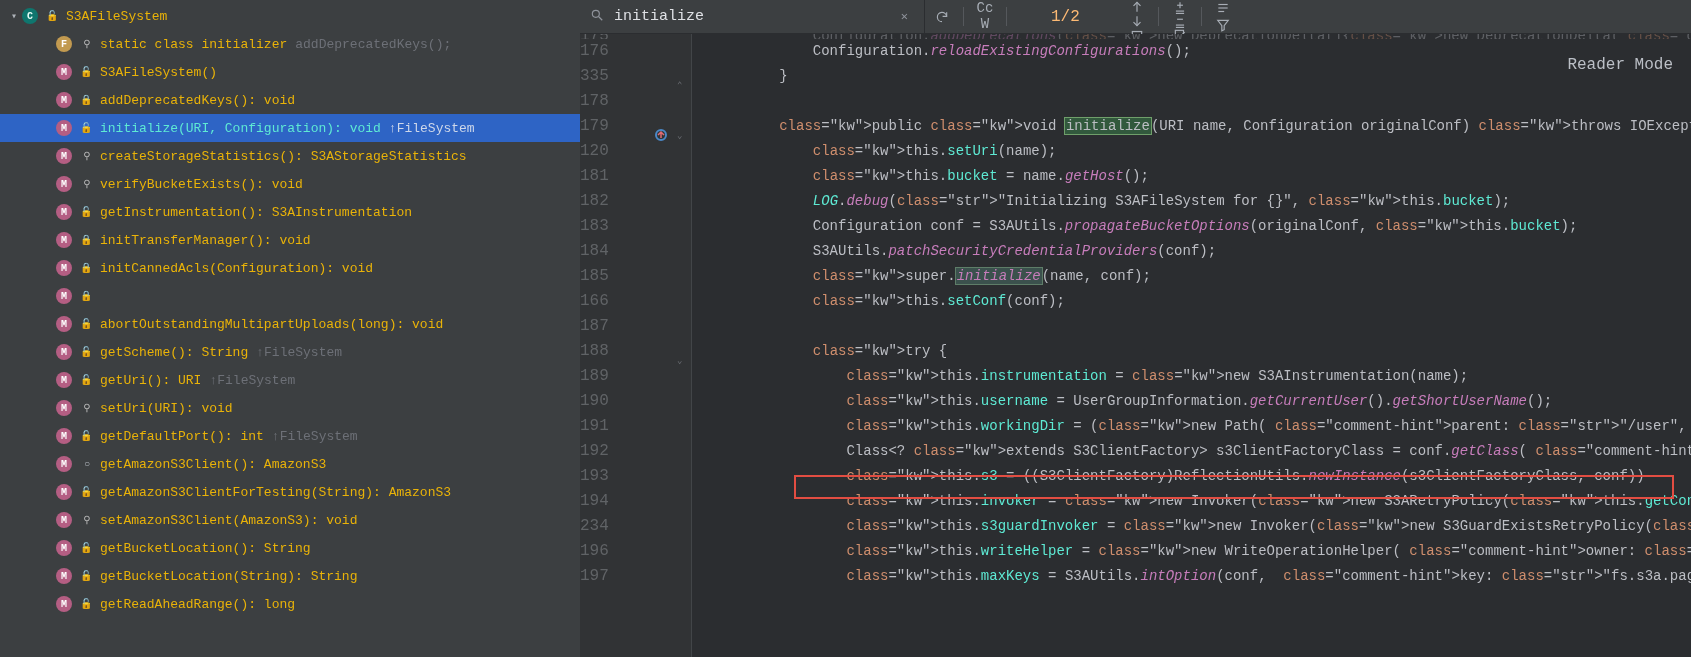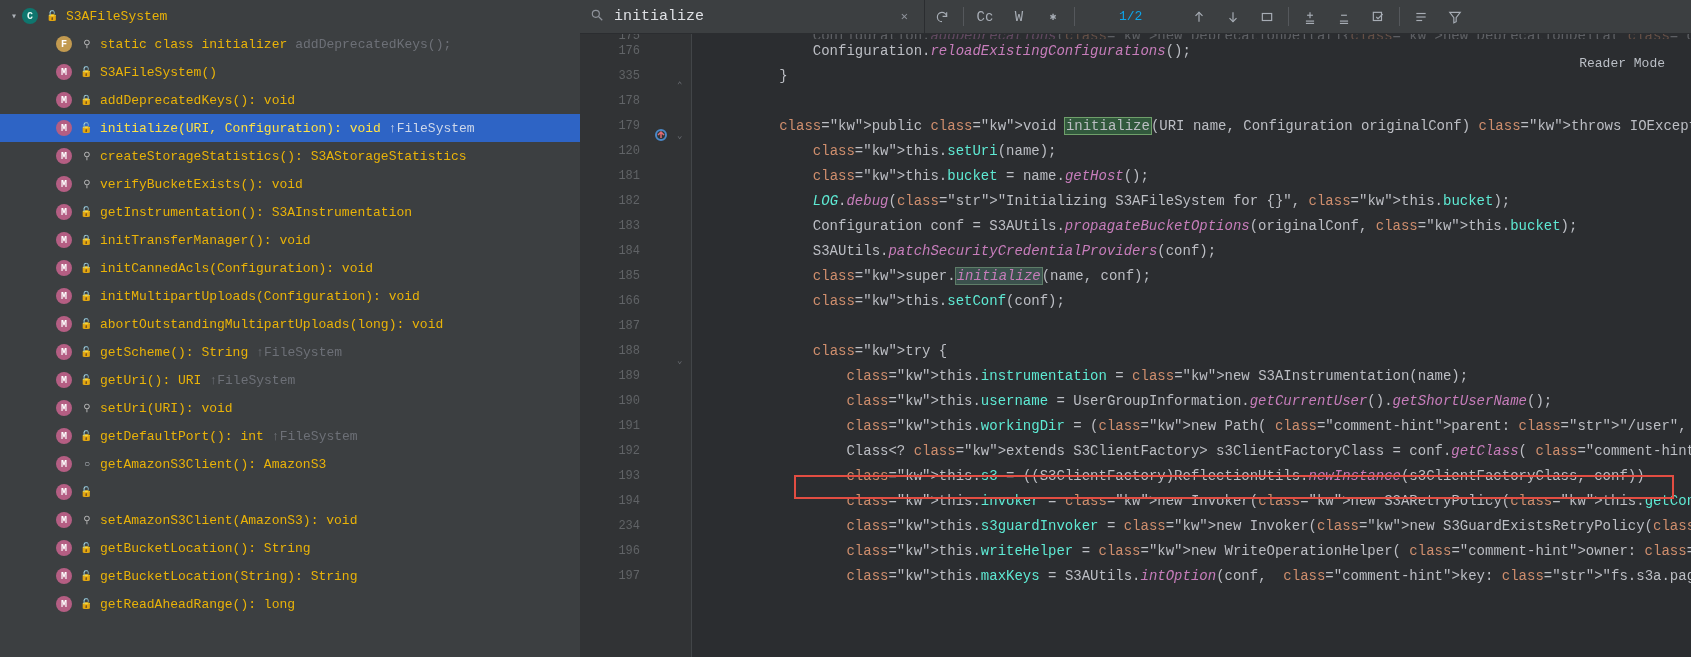--- a/index.html
+++ b/index.html
@@ -70,21 +70,21 @@
     align-items: center; justify-content: center;
     font-size: 10px;
     margin-right: 6px;
     color: #b3b8bf;
     flex: 0 0 auto;
   }
   .mod-lock { color: #c07b3e; }
   .mod-open { color: #6fa86f; }
   .mod-key  { color: #b8b8b8; }
   .tree-label { color: #eab308; }
-  .tree-row.selected .tree-label { color: #fde047; text-align: center; }
+  .tree-row.selected .tree-label { color: #5eead4; text-align: center; }
   .tree-dim { color: #6d7077; margin-left: 8px; }
   .tree-row.selected .tree-dim { color: #cdd7ea; }
 
   
   .find-bar {
     height: 34px;
     background: #3c3f41;
     display: flex;
     align-items: center;
     border-bottom: 1px solid #2b2d30;
@@ -102,63 +102,63 @@
     color: #dfe1e5;
     font-size: 15px;
     flex: 1;
     font-family: inherit;
   }
   .find-x {
     color: #8f939b;
     padding: 0 6px;
     font-size: 12px;
   }
-  .tb-group { display: flex; align-items: flex-end; height: 100%; }
+  .tb-group { display: flex; align-items: flex-end; height: 100%; flex-direction: column; }
   .tb-sep { width: 1px; height: 60%; background: #55585c; margin: 0 4px; }
   .tb-btn {
     width: 34px; height: 100%;
     display: inline-flex; align-items: center; justify-content: center;
     color: #a7adb5;
     font-size: 13px;
     cursor: pointer;
   }
   .tb-btn svg { stroke: #a7adb5; fill: none; }
   .counter {
-    color: #0ea5e9;
+    color: #fdba74;
     padding: 0 40px;
     flex: 0 0 auto;
-    font-size: 13px;
+    font-size: 16px;
   }
 
   .reader-badge {
     position: absolute;
-    right: 16px;
+    right: 8px;
     top: 52px;
     color: #bbbfc6;
-    font-size: 13px;
+    font-size: 16px;
     padding: 4px 10px;
     z-index: 5;
   }
 
   
   .editor {
     flex: 1;
     position: relative;
     display: flex;
     overflow: hidden;
     background: #2b2d30;
   }
   .gutter {
     width: 70px;
     padding-right: 10px;
-    text-align: right;
+    text-align: left;
     background: #313335;
     color: #606366;
     line-height: 25px;
-    font-size: 12px;
+    font-size: 16px;
     flex: 0 0 auto;
     position: relative;
   }
   .gutter .ln { height: 25px; }
   .mark-col {
     width: 24px;
     position: relative;
     background: #313335;
   }
   .fold-col {
@@ -266,21 +266,20 @@
           <span class="tree-label">initTransferManager(): void</span>
         </div>
         <div class="tree-row tree-child">
           <span class="class-icon ci-m">M</span>
           <span class="mod-icon mod-lock">🔒</span>
           <span class="tree-label">initCannedAcls(Configuration): void</span>
         </div>
         <div class="tree-row tree-child">
           <span class="class-icon ci-m">M</span>
           <span class="mod-icon mod-lock">🔒</span>
-          <span class="tree-label">initMultipartUploads(Configuration): void</span>
         </div>
         <div class="tree-row tree-child">
           <span class="class-icon ci-m">M</span>
           <span class="mod-icon mod-open">🔓</span>
           <span class="tree-label">abortOutstandingMultipartUploads(long): void</span>
         </div>
         <div class="tree-row tree-child">
           <span class="class-icon ci-m">M</span>
           <span class="mod-icon mod-open">🔓</span>
           <span class="tree-label">getScheme(): String</span>
@@ -304,20 +303,21 @@
           <span class="tree-dim">↑FileSystem</span>
         </div>
         <div class="tree-row tree-child">
           <span class="class-icon ci-m">M</span>
           <span class="mod-icon mod-circle">○</span>
           <span class="tree-label">getAmazonS3Client(): AmazonS3</span>
         </div>
         <div class="tree-row tree-child">
           <span class="class-icon ci-m">M</span>
           <span class="mod-icon mod-open">🔓</span>
+          <span class="tree-label">getAmazonS3ClientForTesting(String): AmazonS3</span>
         </div>
         <div class="tree-row tree-child">
           <span class="class-icon ci-m">M</span>
           <span class="mod-icon mod-key">⚲</span>
           <span class="tree-label">setAmazonS3Client(AmazonS3): void</span>
         </div>
         <div class="tree-row tree-child">
           <span class="class-icon ci-m">M</span>
           <span class="mod-icon mod-open">🔓</span>
           <span class="tree-label">getBucketLocation(): String</span>

